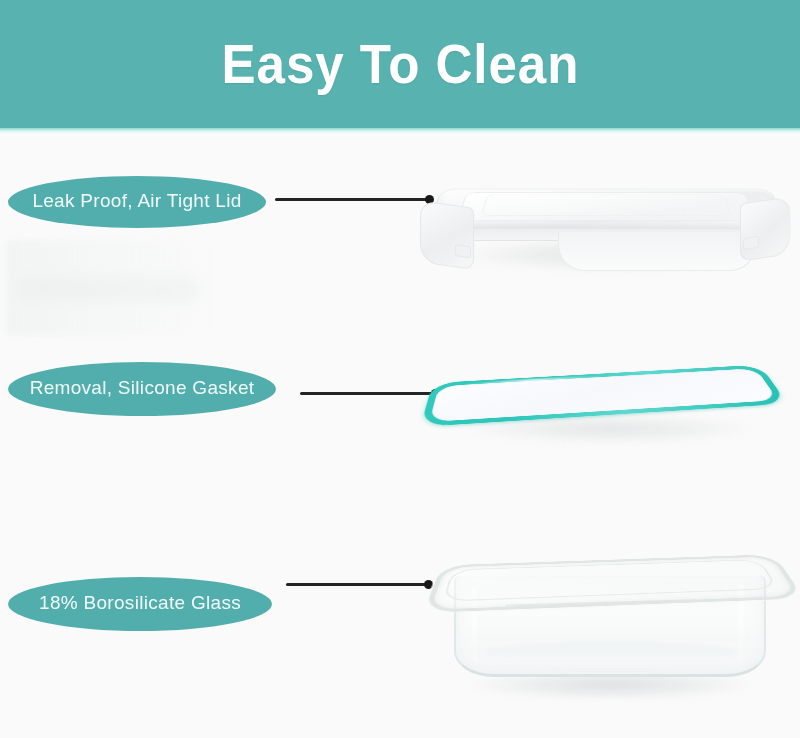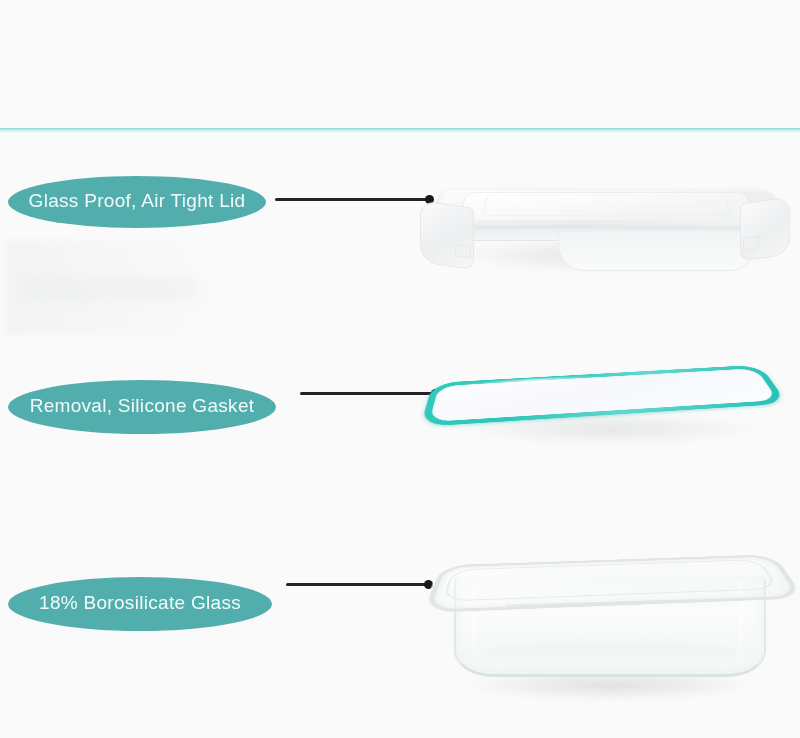--- a/index.html
+++ b/index.html
@@ -56,21 +56,21 @@
     color:#f2fbfb;
     font-size:19px;
     letter-spacing:.3px;
     white-space:nowrap;
     box-shadow:0 0 0 0 rgba(0,0,0,0);
     font-family:"Liberation Sans",sans-serif;
   }
   .pill span{display:block;transform:translateY(-1px);font-weight:400;}
 
   #pill-1{left:8px;top:176px;width:258px;height:52px;}
-  #pill-2{left:8px;top:380px;width:268px;height:54px;}
+  #pill-2{left:8px;top:362px;width:268px;height:54px;}
   #pill-3{left:8px;top:577px;width:264px;height:54px;}
 
   
   .connector{position:absolute;height:3px;background:#242424;border-radius:2px;}
   .connector .dot{
     position:absolute;right:-4px;top:50%;
     width:9px;height:9px;margin-top:-4.5px;
     background:#191919;border-radius:50%;
   }
   #line-1{left:275px;top:198px;width:155px;}
@@ -235,26 +235,29 @@
     transform:rotate(-1.6deg);
   }
 
   .sr{position:absolute;width:1px;height:1px;overflow:hidden;clip:rect(0 0 0 0);}
 </style>
 </head>
 <body>
 
 <div class="page">
 
+  <div class="header">
+    <div class="header-title">Easy To Clean</div>
+  </div>
   <div class="header-underline"></div>
 
   <div class="watermark"></div>
 
   <div class="pill" id="pill-1">
-    <span>Glass Proof, Air Tight Lid</span>
+    <span>Leak Proof, Air Tight Lid</span>
   </div>
   <div class="connector" id="line-1">
     <div class="dot"></div>
   </div>
 
   <div class="product" id="lid">
     <div class="lid-shadow"></div>
     <div class="lid-skirt"></div>
     <div class="lid-lip"></div>
     <div class="lid-body"></div>

